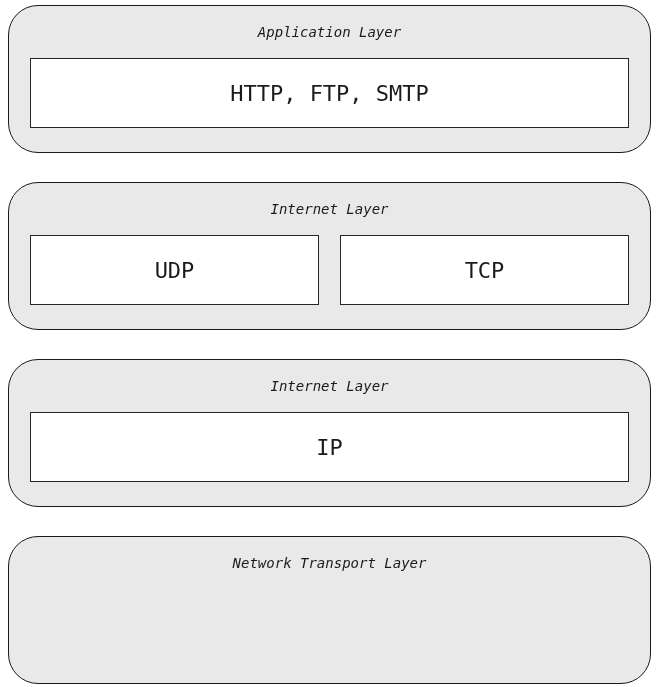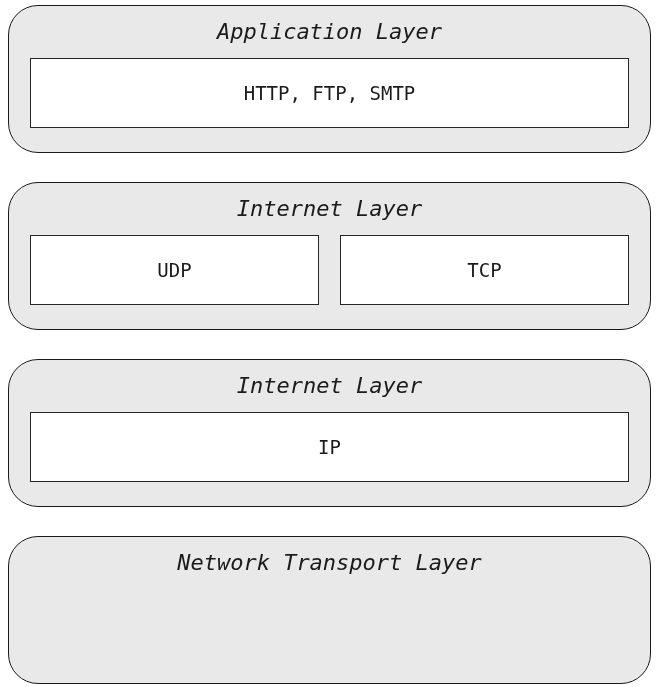--- a/index.html
+++ b/index.html
@@ -30,39 +30,39 @@
     display: flex;
     flex-direction: column;
   }
   .layer:last-child {
     margin-bottom: 17px;
   }
   .layer-title {
     margin-top: 12px;
     text-align: center;
     font-style: italic;
-    font-size: 22px;
+    font-size: 14px;
     line-height: 28px;
     white-space: pre;
   }
   .boxes {
     flex: 1;
     display: flex;
     gap: 21px;
     margin: 12px 21px 24px 21px;
   }
   .box {
     box-sizing: border-box;
     flex: 1;
     background: #ffffff;
     border: 1.6px solid #262626;
     display: flex;
     align-items: center;
     justify-content: center;
-    font-size: 19px;
+    font-size: 22px;
     white-space: pre;
   }
 </style>
 </head>
 <body>
 
 <div class="diagram">
 
   <div class="layer">
     <div class="layer-title">Application Layer</div>

